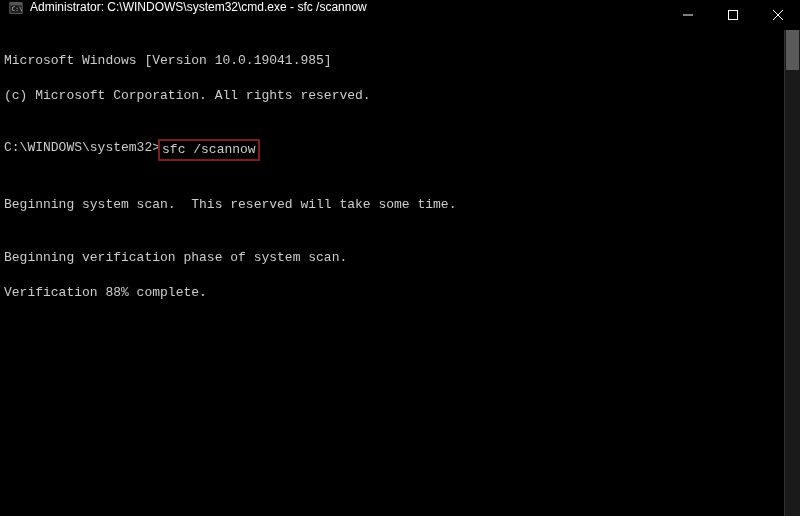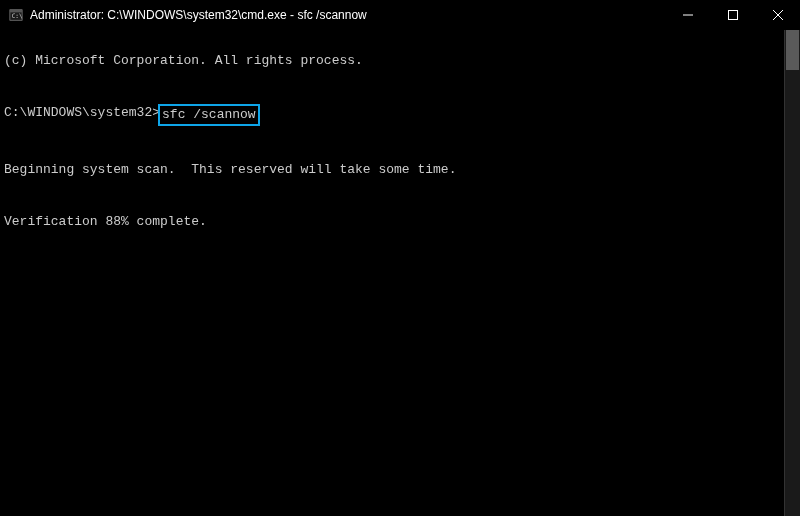--- a/index.html
+++ b/index.html
@@ -22,21 +22,20 @@
       height: 516px;
       background: #000000;
       display: flex;
       flex-direction: column;
     }
     
     .titlebar {
       height: 30px;
       background: #000000;
       display: flex;
-      align-items: center;
       border-bottom: 1px solid #000;
     }
     
     .titlebar-icon {
       width: 16px;
       height: 16px;
       margin-left: 8px;
       margin-right: 6px;
       display: flex;
       align-items: center;
@@ -100,21 +99,21 @@
     .scrollbar-thumb {
       position: absolute;
       top: 0;
       left: 1px;
       right: 1px;
       height: 40px;
       background: #5a5a5a;
     }
     
     .highlight-box {
-      border: 2px solid #0ea5e9;
+      border: 2px solid #7f1d1d;
       display: inline-block;
       padding: 0 2px;
       margin-left: -2px;
     }
     
     .terminal-line {
       display: block;
     }
     
     .prompt-line {
@@ -152,26 +151,28 @@
         <svg width="10" height="10" viewBox="0 0 10 10">
           <line x1="0" y1="0" x2="10" y2="10" stroke="#ffffff" stroke-width="1"></line>
           <line x1="10" y1="0" x2="0" y2="10" stroke="#ffffff" stroke-width="1"></line>
         </svg>
       </div>
     </div>
   </div>
 
   <div class="terminal-body">
     <div class="terminal-content">
-<span class="terminal-line">(c) Microsoft Corporation. All rights process.</span>
+<span class="terminal-line">Microsoft Windows [Version 10.0.19041.985]</span>
+<span class="terminal-line">(c) Microsoft Corporation. All rights reserved.</span>
 <span class="terminal-line"></span>
 <span class="prompt-line"><span>C:\WINDOWS\system32&gt;</span><span class="highlight-box"><span>sfc /scannow</span></span></span>
 <span class="terminal-line"></span>
 <span class="terminal-line">Beginning system scan.  This reserved will take some time.</span>
 <span class="terminal-line"></span>
+<span class="terminal-line">Beginning verification phase of system scan.</span>
 <span class="terminal-line">Verification 88% complete.</span>
     </div>
 
     <div class="scrollbar">
       <div class="scrollbar-thumb"></div>
     </div>
   </div>
 
 </div>
 

